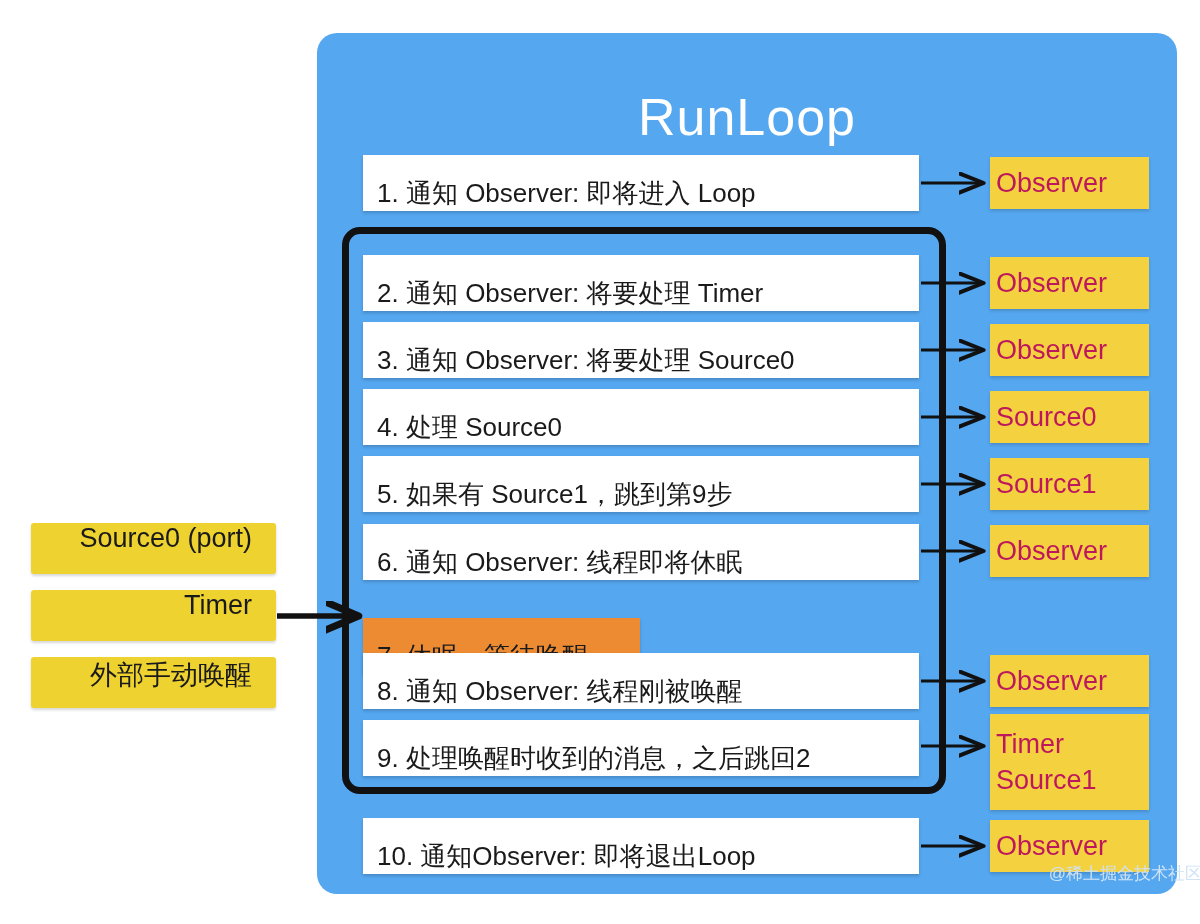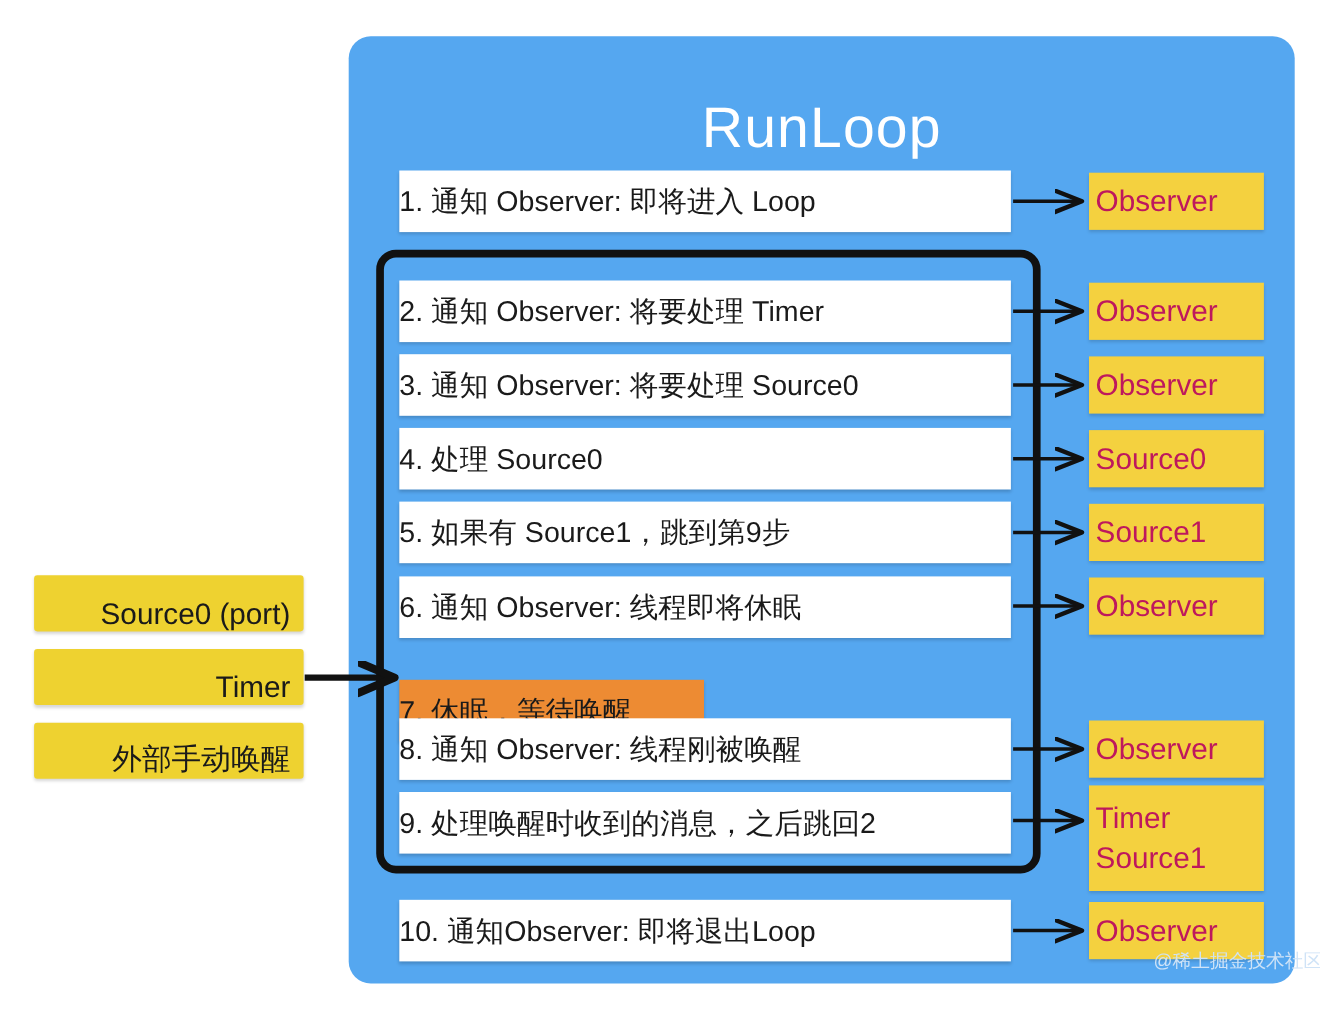--- a/index.html
+++ b/index.html
@@ -59,21 +59,22 @@
 
   
   .step {
     position: absolute;
     left: 363px;
     width: 556px;
     height: 56px;
     background: #ffffff;
     box-sizing: border-box;
     display: flex;
-    align-items: center;
+    align-items: flex-end;
+    padding-left: 14px;
     font-size: 26px;
     color: #1a1a1a;
     z-index: 4;
     box-shadow: 0 2px 3px rgba(0,0,0,0.18);
     white-space: nowrap;
   }
   .step.sleep {
     width: 277px;
     background: #ed8b33;
     margin-top: 28px;
@@ -106,23 +107,23 @@
   }
 
   
   .tag-left {
     position: absolute;
     left: 31px;
     width: 245px;
     height: 51px;
     background: #eed230;
     display: flex;
-    align-items: flex-end;
+    align-items: flex-start;
     justify-content: flex-end;
-    padding-right: 12px;
+    padding-right: 24px;
     box-sizing: border-box;
     font-size: 27px;
     color: #1a1a1a;
     border-radius: 3px;
     z-index: 4;
     box-shadow: 0 2px 3px rgba(0,0,0,0.16);
     white-space: nowrap;
   }
 
   

